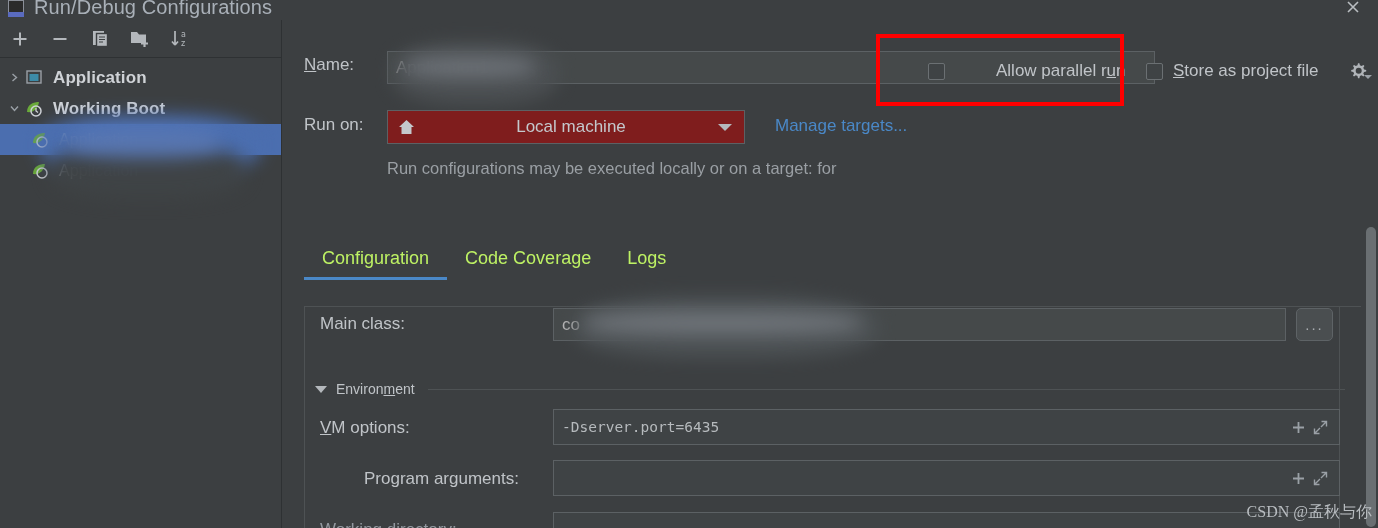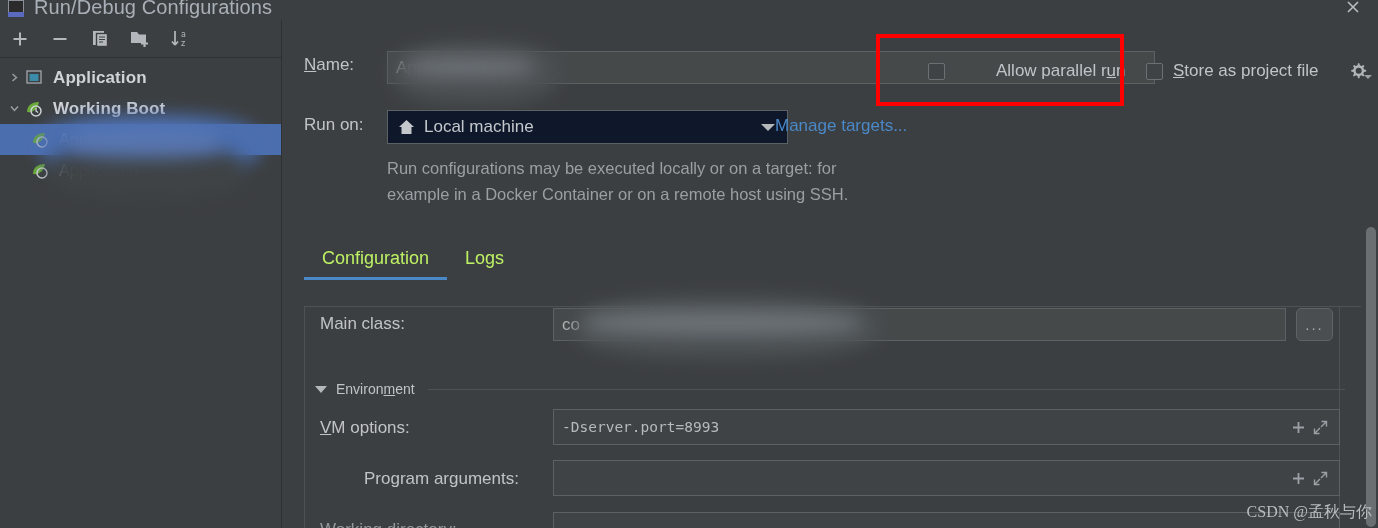--- a/index.html
+++ b/index.html
@@ -121,25 +121,26 @@
     height: 33px;
     display: flex; align-items: center;
     padding: 0 8px;
     color: #bbbbbb;
     font-size: 17px;
     cursor: text;
   }
   .text-input.empty-style { background: #3f4345; }
 
   .combo {
-    background: #0f172a; border: 1px solid #5c6164;
-    height: 34px; width: 401px;
+    background: #7f1d1d; border: 1px solid #5c6164;
+    height: 34px; width: 358px;
     display: flex; align-items: center;
     padding: 0 6px 0 10px;
     cursor: pointer;
+    text-align: center;
   }
   .combo .home { margin-right: 9px; display: flex; }
   .combo .combo-text { font-size: 17px; color: #c4c8cc; flex: 1; }
   .combo .caret {
     width: 0; height: 0;
     border-left: 7px solid transparent; border-right: 7px solid transparent;
     border-top: 7px solid #b4b8bc; margin-right: 6px;
   }
 
   .link {
@@ -397,24 +398,24 @@
         <svg width="17" height="16" viewBox="0 0 17 16">
           <path d="M8.5 1 L16 8 H13.5 V15 H3.5 V8 H1 Z" fill="#c4c8cc"></path>
         </svg>
       </span>
       <span class="combo-text">Local machine</span>
       <span class="caret"></span>
     </div>
     <div class="link" style="position:absolute; left:492px; top:96px;">Manage targets...</div>
 
     <div class="help-text" style="position:absolute; left:104px; top:135px;">Run configurations may be executed locally or on a target: for</div>
-    <div class="help-text" style="position:absolute; left:104px; top:161px;">example in a Docker Container or on a remote host using SSH.</div>
 
     <div class="tabs">
       <div class="tab active">Configuration</div>
+      <div class="tab">Code Coverage</div>
       <div class="tab">Logs</div>
     </div>
     <div class="tab-underline"></div>
 
     <div class="cfg-panel"></div>
 
     <div class="field-label" style="position:absolute; left:37px; top:294px;">Main class:</div>
     <div class="text-input" style="position:absolute; left:270px; top:288px; width:733px;">
       <span>co</span>
     </div>
@@ -430,21 +431,21 @@
       <span class="section-title">
         <span>Environ</span><u>m</u><span>ent</span>
       </span>
       <span class="section-line"></span>
     </div>
 
     <div class="field-label" style="position:absolute; left:37px; top:398px;">
       <u>V</u><span>M options:</span>
     </div>
     <div class="text-input empty-style" style="position:absolute; left:270px; top:389px; width:787px; height:36px;">
-      <span class="mono-input" style="flex:1;">-Dserver.port=8993</span>
+      <span class="mono-input" style="flex:1;">-Dserver.port=6435</span>
       <span class="icon-btn">
         <svg width="15" height="15" viewBox="0 0 15 15">
             <path d="M7.5 2 V13 M2 7.5 H13" stroke="#9aa0a6" stroke-width="1.8" fill="none"></path>
           </svg>
       </span>
       <span class="icon-btn">
         <svg width="15" height="15" viewBox="0 0 15 15">
           <path d="M8.5 1.5 H13.5 V6.5 M13.5 1.5 L8 7 M6.5 13.5 H1.5 V8.5 M1.5 13.5 L7 8" stroke="#9aa0a6" stroke-width="1.4" fill="none"></path>
         </svg>
       </span>

